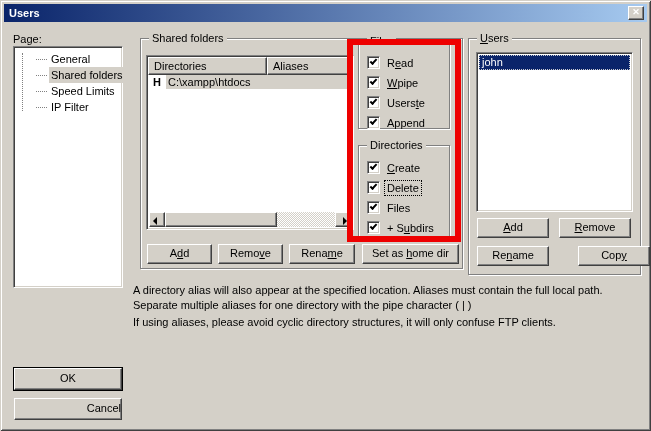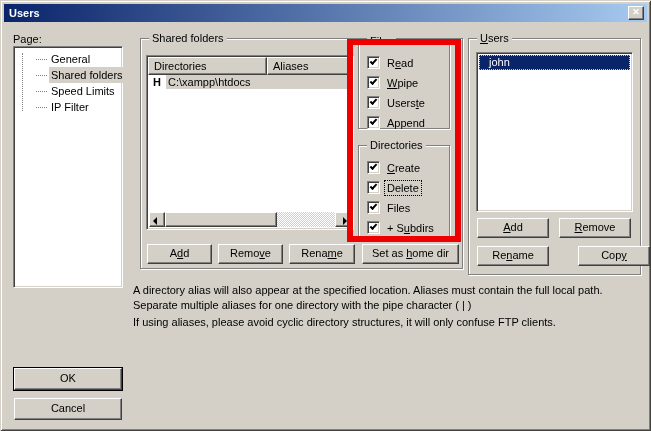--- a/index.html
+++ b/index.html
@@ -77,21 +77,21 @@
   .cb-box { position:absolute; left:0; top:0; width:13px; height:13px; background:#fff;
     border:1px solid; border-color:#808080 #ffffff #ffffff #808080;
     box-shadow: inset 1px 1px 0 #404040, inset -1px -1px 0 var(--face,#d4d0c8); }
   .tick { position:absolute; left:2px; top:2px; width:7px; height:4px;
     border-left:2px solid #000; border-bottom:2px solid #000; transform:rotate(-47deg); }
   .cb-label { position:absolute; left:18px; top:0; padding:0 2px; }
   .cb-label.focus-rect { outline:1px dotted #000; }
 
   .users-list { position:absolute; left:476px; top:52px; width:157px; height:160px; }
   .user-item { position:absolute; left:2px; right:2px; top:2px; height:15px; line-height:15px;
-    padding-left:10px; background:var(--selection,#0a246a); color:#fff;
+    padding-left:3px; background:var(--selection,#0a246a); color:#fff;
     outline:1px dotted rgba(220,220,220,.9); outline-offset:-1px; }
 
   .notes { position:absolute; left:133px; width:506px; line-height:14.5px; }
 
   .icon { display:inline-block; }
 </style>
 </head>
 <body>
 
 <div class="dialog">
@@ -237,15 +237,15 @@
     <span>Re</span><span class="mn">n</span><span>ame</span>
   </div>
   <div class="btn raised" style="left:559px; top:246px; width:72px; height:20px;margin-left:19px;">
     <span>Cop</span><span class="mn">y</span><span></span>
   </div>
 
   <div class="notes" style="top:283px;">A directory alias will also appear at the specified location. Aliases must contain the full local path. Separate multiple aliases for one directory with the pipe character ( | )</div>
   <div class="notes" style="top:315px;">If using aliases, please avoid cyclic directory structures, it will only confuse FTP clients.</div>
 
   <div class="btn raised default" style="left:14px; top:368px; width:108px; height:22px; line-height:19px;">OK</div>
-  <div class="btn raised" style="left:14px; top:398px; width:108px; height:22px; line-height:19px;">Cancel</div>
+  <div class="btn raised" style="left:14px; top:398px; width:108px; height:22px; line-height:19px;text-align:right;">Cancel</div>
 
 </div>
 
 </body></html>

